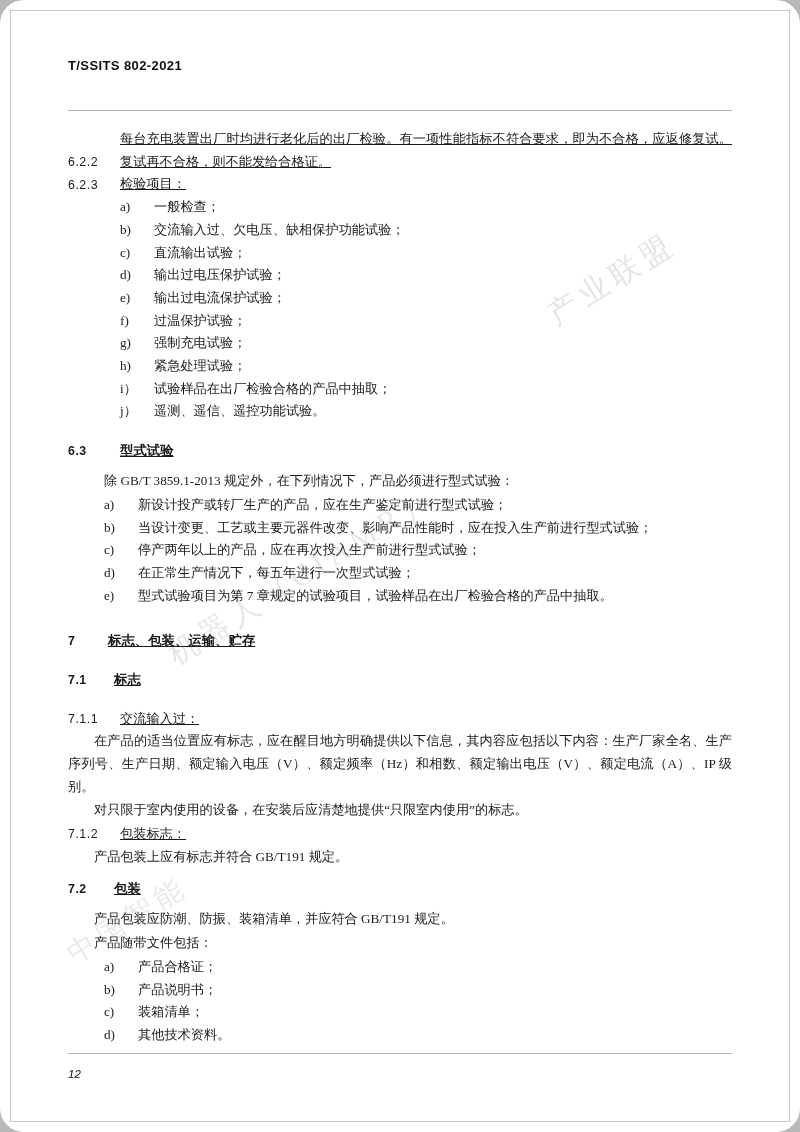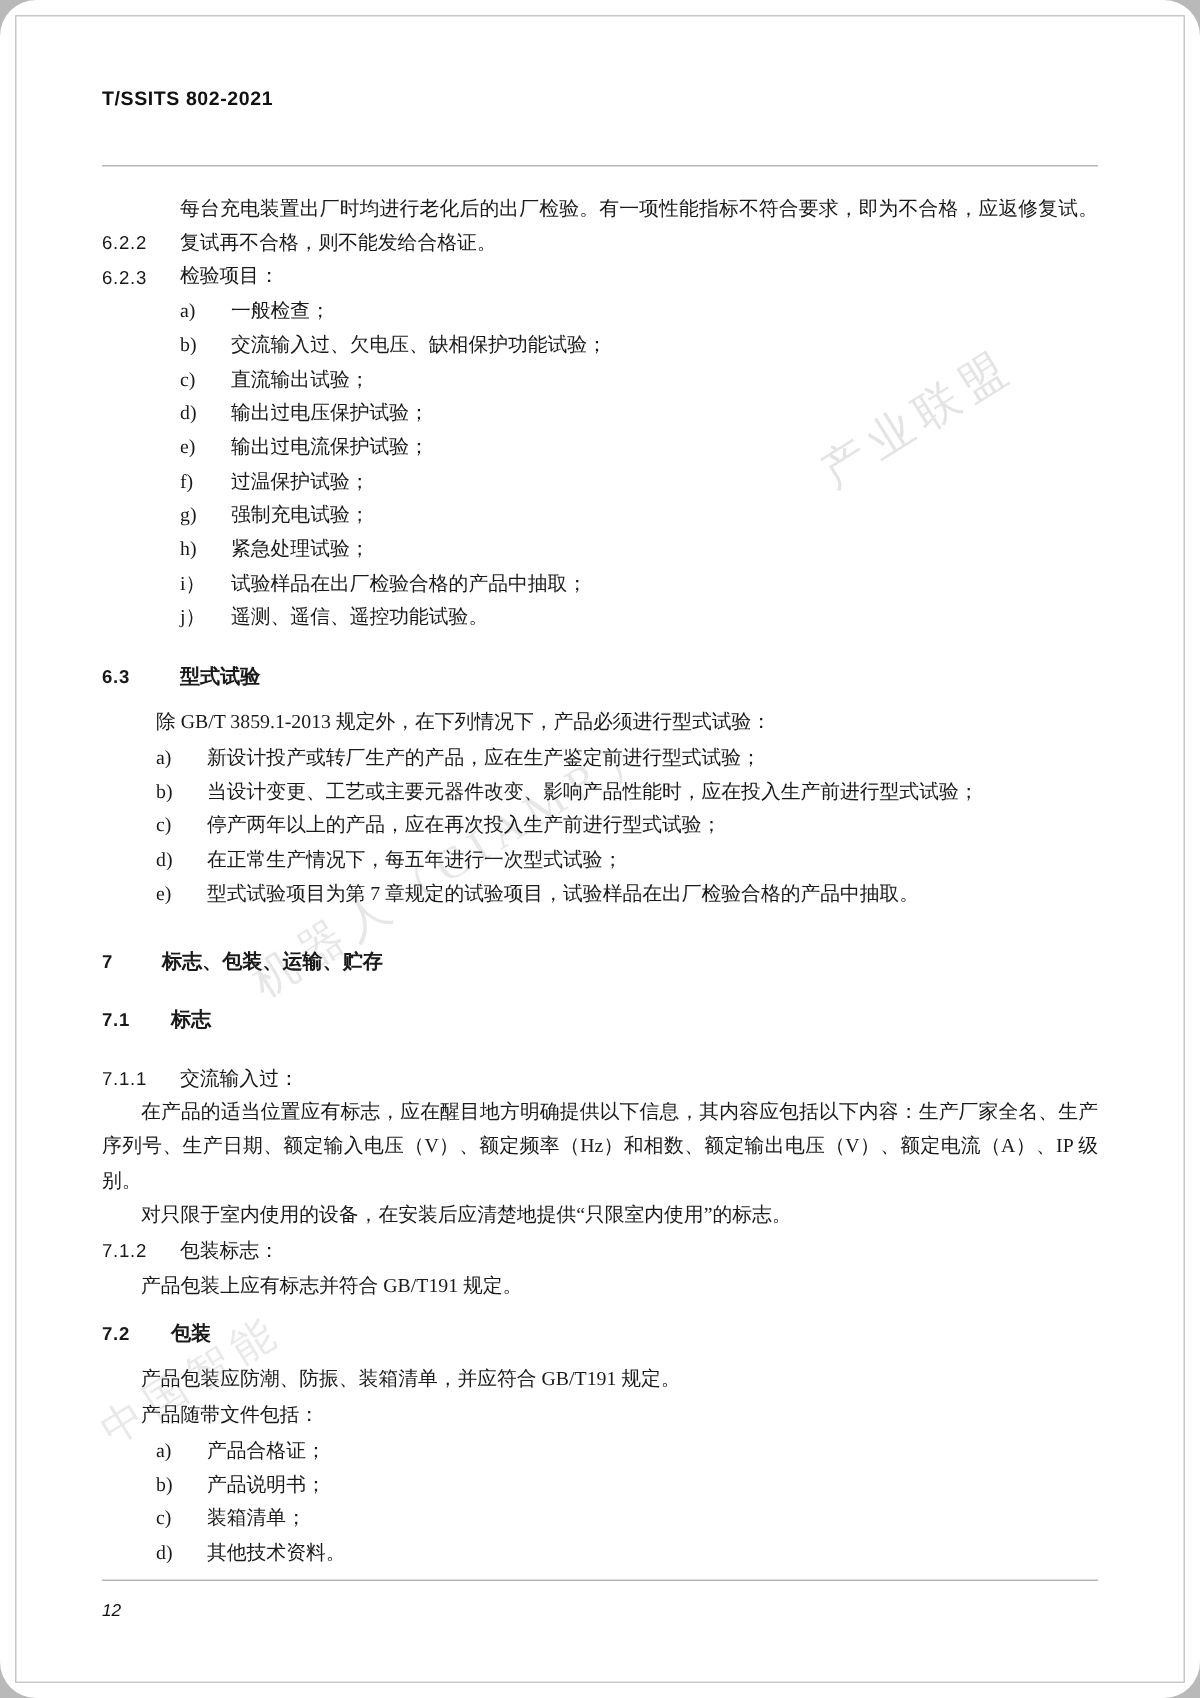--- a/index.html
+++ b/index.html
@@ -67,21 +67,21 @@
   }
   .num {
     font-family: "Liberation Sans", "DejaVu Sans", sans-serif;
     font-size: 12.4px;
     letter-spacing: 0.5px;
     white-space: nowrap;
   }
   .num-w1 { width: 52px; flex: 0 0 52px; }
   .num-w2 { width: 46px; flex: 0 0 46px; }
   .num-w3 { width: 40px; flex: 0 0 40px; }
-  .num-body { flex: 1 1 auto; text-align: justify; }
+  .num-body { flex: 1 1 auto; text-align: justify; text-decoration: underline; }
 
   .sec-title {
     font-weight: bold;
     font-size: 13.4px;
   }
   .sec-title .num { font-weight: bold; }
 
   .list {
     margin: 0;
     padding: 0;

